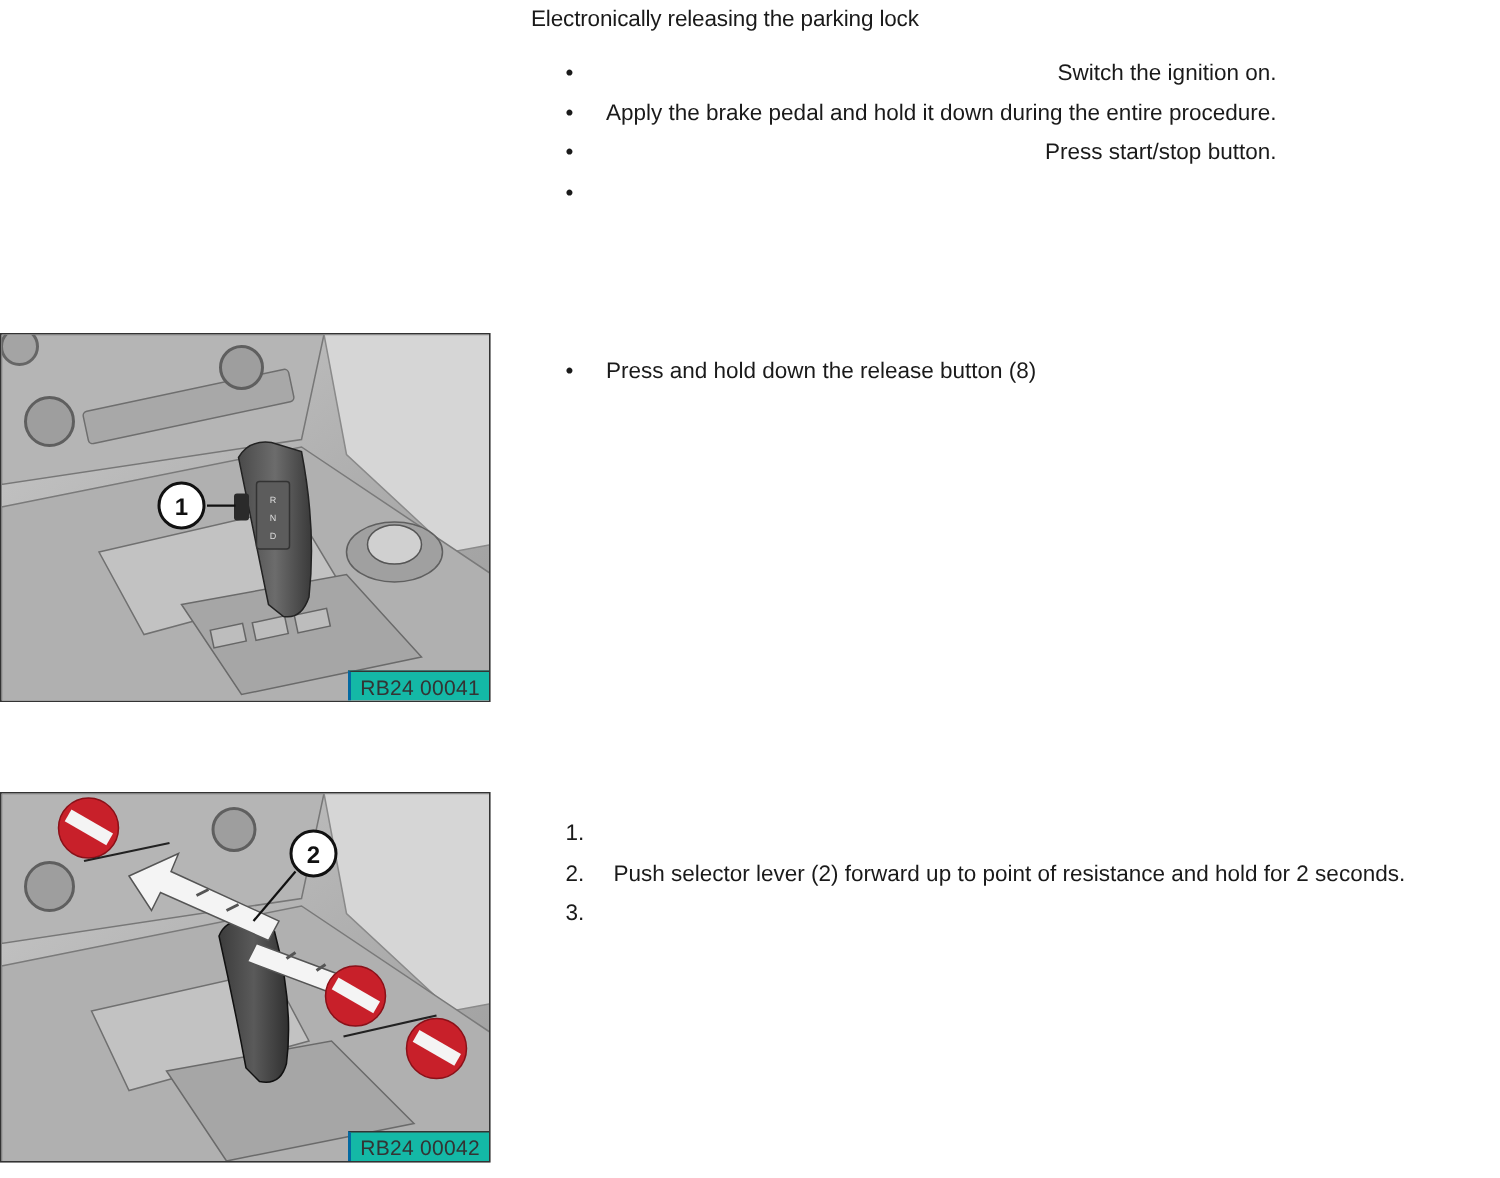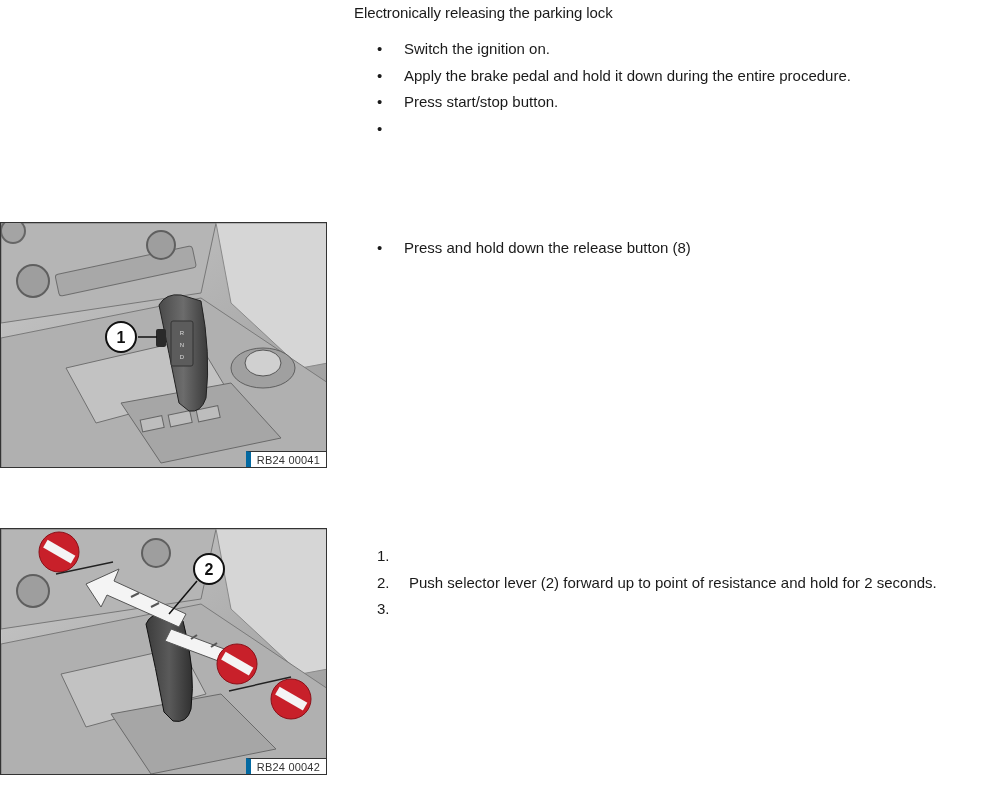--- a/index.html
+++ b/index.html
@@ -12,40 +12,40 @@
     font-size: 15px; font-weight: normal; letter-spacing: -0.1px;
   }
   .bullets {
     position: absolute; left: 366px; margin: 0; padding: 0; list-style: none;
     font-size: 15px; line-height: 26.5px;
   }
   .bullets li { position: relative; padding-left: 38px; }
   .bullets li .dot {
     position: absolute; left: 11px; top: 0; font-size: 15px;
   }
-  .bullets li .txt { display: block; line-height: 18px; padding: 4px 0 4.5px 0; white-space: nowrap; }
+  .bullets li .txt { display: block; line-height: 18px; padding: 4px 0 4.5px 0; white-space: nowrap; text-align: right; }
   #list1 { top: 36px; }
   #list2 { top: 235px; }
   .steps {
     position: absolute; left: 366px; top: 543px; margin: 0; padding: 0; list-style: none;
     font-size: 15px;
   }
   .steps li { position: relative; padding-left: 43px; height: 26.5px; line-height: 26.5px; white-space: nowrap; }
   .steps li .num { position: absolute; left: 11px; top: 0; }
   .figure {
     position: absolute; left: 0; width: 327px; border: 1px solid #333;
     box-sizing: border-box; overflow: hidden; background: #bdbdbd;
   }
   #fig1 { top: 222px; height: 246px; }
   #fig2 { top: 528px; height: 247px; }
   .figure svg { display: block; }
   .fig-code {
-    position: absolute; right: 0; bottom: 0; background: #ffffff;
-    border-top: 1px solid #333; border-left: 5px solid #0369a1;
-    font-size: 11px; color: #333; padding: 2px 6px 1px 6px; letter-spacing: 0.2px;
+    position: absolute; right: 0; bottom: 0; background: #14b8a6;
+    border-top: 1px solid #333; border-left: 2px solid #0369a1;
+    font-size: 14px; color: #333; padding: 2px 6px 1px 6px; letter-spacing: 0.2px;
   }
 </style>
 </head>
 <body>
 
 <div class="title">Electronically releasing the parking lock</div>
 
 <ul class="bullets" id="list1">
   <li>
       <span class="dot">•</span>

